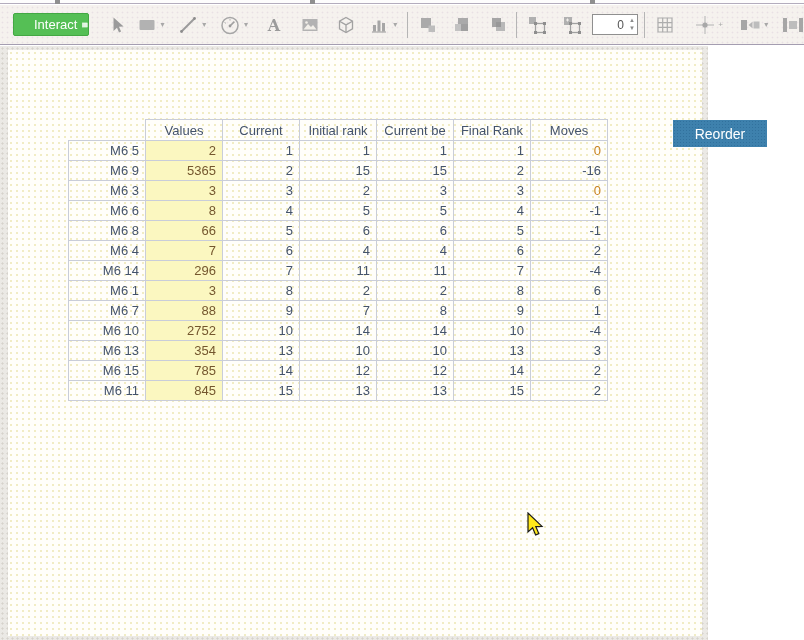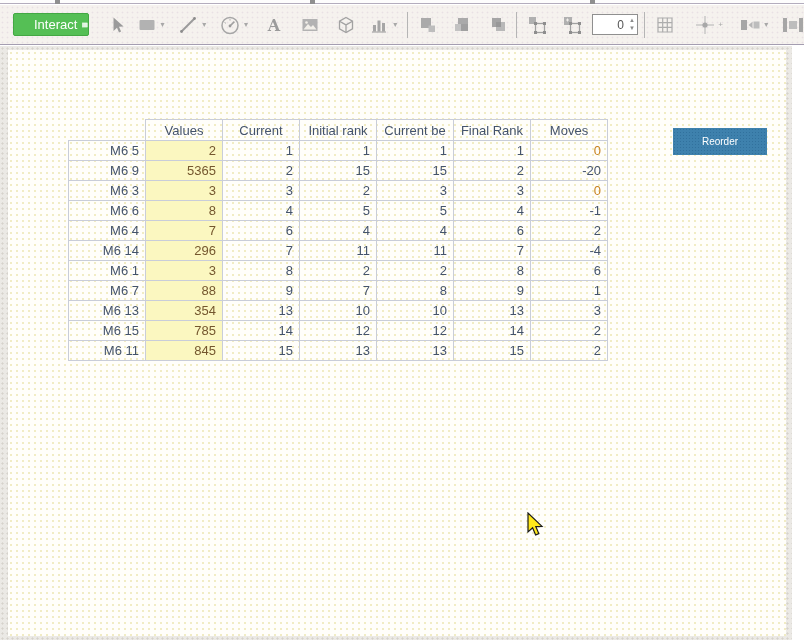--- a/index.html
+++ b/index.html
@@ -29,21 +29,21 @@
              display: inline-flex; align-items: center; position: relative; }
   .spin-val { flex: 1; text-align: right; padding-right: 13px; font-size: 12px; color: #555; }
   .spin-arrows { position: absolute; right: 2px; top: 1px; display: flex; flex-direction: column;
                  font-size: 6px; line-height: 8px; color: #8a8a8a; cursor: pointer; }
 
   
   .ml16{margin-left:16px}.ml14{margin-left:14px}.ml12{margin-left:12px}
   .ml10{margin-left:10px}.ml8{margin-left:8px}.ml6{margin-left:6px}
 
   
-  .canvas { position: absolute; top: 46px; left: 0; width: 792px; height: 594px;
+  .canvas { position: absolute; top: 46px; left: 0; width: 708px; height: 594px;
             background-color: #ebe9e5;
             background-image: radial-gradient(#d6d2cc 0.9px, transparent 1.2px);
             background-size: 5px 5px; }
   .page { position: absolute; left: 8px; top: 4px; right: 6px; bottom: 4px;
           background-color: #fffefa;
           background-image: radial-gradient(#f1ecc4 1px, transparent 1.3px);
           background-size: 6px 6px; }
 
   
   table.rank { position: absolute; left: 60px; top: 69px; width: 539px;
@@ -53,25 +53,25 @@
   table.rank th, table.rank td { border: 1px solid #c9cdd9; height: 20px;
                padding: 1px 6px 1px 6px; font-weight: normal; overflow: hidden; }
   table.rank thead th { text-align: center; height: 21px; color: #44536b; }
   table.rank th.corner { border: none; background: transparent; }
   table.rank tbody th { text-align: right; }
   table.rank td { text-align: right; }
   table.rank td.valcol { background: #fbf7c0; color: #74572e; }
   table.rank td.zero { color: #c8821e; }
 
   
-  .reorder { position: absolute; left: 665px; top: 78px; width: 94px; height: 27px;
+  .reorder { position: absolute; left: 665px; top: 70px; width: 94px; height: 27px;
              background-color: #3e81ad;
              background-image: radial-gradient(#31719d 0.8px, transparent 1px);
              background-size: 3px 3px;
-             border: none; color: #fff; font-size: 10px;
+             border: none; color: #fff; font-size: 14px;
              font-family: "Liberation Sans", sans-serif; cursor: pointer; }
 
   
   .cursor { position: absolute; left: 516px; top: 462px; width: 22px; height: 26px; pointer-events: none; }
 
   svg { display: block; }
 </style>
 </head>
 <body>
 
@@ -285,41 +285,50 @@
               <td>1</td>
               <td class="zero">0</td>
             </tr>
             <tr>
               <th>M6 9</th>
               <td class="valcol">5365</td>
               <td>2</td>
               <td>15</td>
               <td>15</td>
               <td>2</td>
-              <td>-20</td>
+              <td>-16</td>
             </tr>
             <tr>
               <th>M6 3</th>
               <td class="valcol">3</td>
               <td>3</td>
               <td>2</td>
               <td>3</td>
               <td>3</td>
               <td class="zero">0</td>
             </tr>
             <tr>
               <th>M6 6</th>
               <td class="valcol">8</td>
               <td>4</td>
               <td>5</td>
               <td>5</td>
               <td>4</td>
               <td>-1</td>
             </tr>
             <tr>
+              <th>M6 8</th>
+              <td class="valcol">66</td>
+              <td>5</td>
+              <td>6</td>
+              <td>6</td>
+              <td>5</td>
+              <td>-1</td>
+            </tr>
+            <tr>
               <th>M6 4</th>
               <td class="valcol">7</td>
               <td>6</td>
               <td>4</td>
               <td>4</td>
               <td>6</td>
               <td>2</td>
             </tr>
             <tr>
               <th>M6 14</th>
@@ -342,20 +351,29 @@
             <tr>
               <th>M6 7</th>
               <td class="valcol">88</td>
               <td>9</td>
               <td>7</td>
               <td>8</td>
               <td>9</td>
               <td>1</td>
             </tr>
             <tr>
+              <th>M6 10</th>
+              <td class="valcol">2752</td>
+              <td>10</td>
+              <td>14</td>
+              <td>14</td>
+              <td>10</td>
+              <td>-4</td>
+            </tr>
+            <tr>
               <th>M6 13</th>
               <td class="valcol">354</td>
               <td>13</td>
               <td>10</td>
               <td>10</td>
               <td>13</td>
               <td>3</td>
             </tr>
             <tr>
               <th>M6 15</th>

